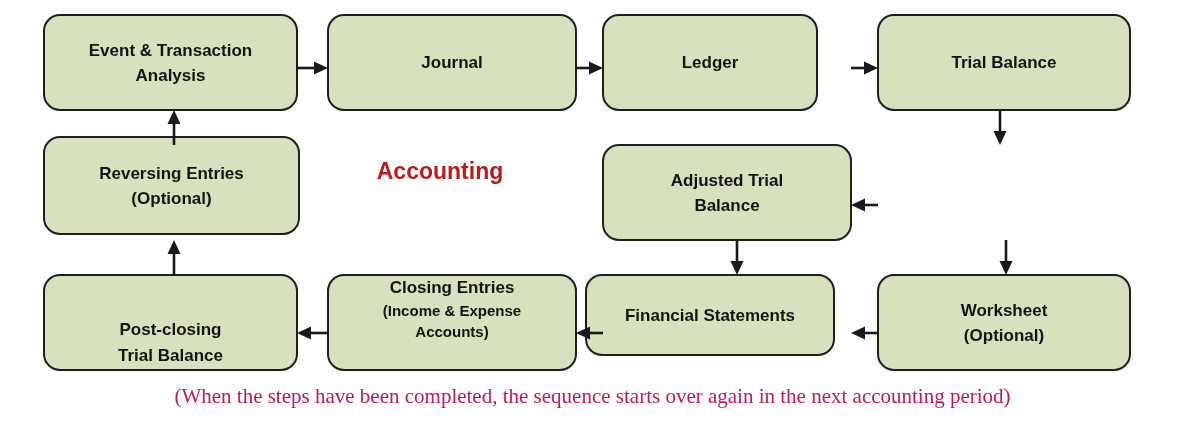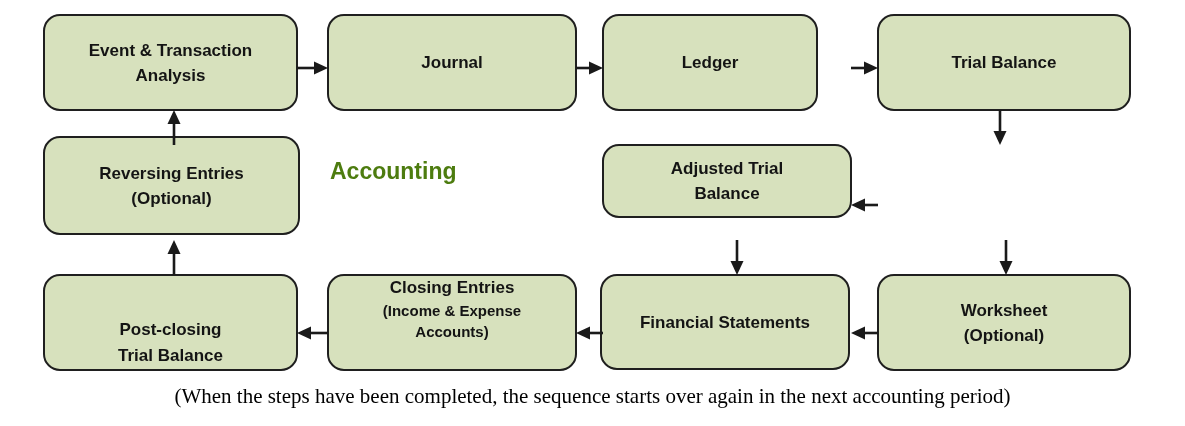--- a/index.html
+++ b/index.html
@@ -35,32 +35,33 @@
     font-weight:bold;
     font-size:15px;
     line-height:21px;
   }
   .box.align-top{
     justify-content:flex-start;
   }
   #cycle-title{
     position:absolute;
     left:330px;top:157px;width:220px;
+    text-align:center;
     font-weight:bold;
     font-size:23px;
     line-height:29px;
-    color:#4d7c0f;
+    color:#b91c1c;
   }
   #caption{
     position:absolute;
     left:0;top:384px;width:1185px;
     text-align:center;
     font-family:"Liberation Serif", serif;
     font-size:21px;
-    color:#000000;
+    color:#be185d;
     white-space:nowrap;
   }
   #arrow-layer{
     position:absolute;
     left:0;top:0;
     pointer-events:none;
   }
   #arrow-layer line{stroke:#1a1a1a;stroke-width:2.6;}
   #arrow-layer polygon{fill:#1a1a1a;}
 </style>
@@ -83,36 +84,36 @@
     <span class="line">Trial Balance</span>
   </div>
 
   <div class="box" style="left:43px;top:136px;width:257px;height:99px">
     <span class="line">Reversing Entries</span>
     <span class="line">(Optional)</span>
   </div>
   <div id="cycle-title">
     <div>Accounting</div>
   </div>
-  <div class="box" style="left:602px;top:144px;width:250px;height:74px">
+  <div class="box" style="left:602px;top:144px;width:250px;height:97px">
     <span class="line">Adjusted Trial</span>
     <span class="line">Balance</span>
   </div>
 
   <div class="box align-top" style="left:43px;top:274px;width:255px;height:97px;padding-top:41px">
     <span class="line" style="line-height:26px">Post-closing</span>
     <span class="line" style="line-height:26px">Trial Balance</span>
     <span class="line" style="line-height:26px">(Optional)</span>
   </div>
   <div class="box align-top" style="left:327px;top:274px;width:250px;height:97px;">
     <span class="line" style="line-height:24px">Closing Entries</span>
     <span class="line sub">(Income &amp; Expense</span>
     <span class="line sub">Accounts)</span>
   </div>
-  <div class="box" style="left:600px;top:274px;width:250px;height:96px">
+  <div class="box" style="left:585px;top:274px;width:250px;height:82px">
     <span class="line">Financial Statements</span>
   </div>
   <div class="box" style="left:877px;top:274px;width:254px;height:97px">
     <span class="line">Worksheet</span>
     <span class="line">(Optional)</span>
   </div>
 
   <svg id="arrow-layer" width="1185" height="426" viewBox="0 0 1185 426">
 
     <g>

